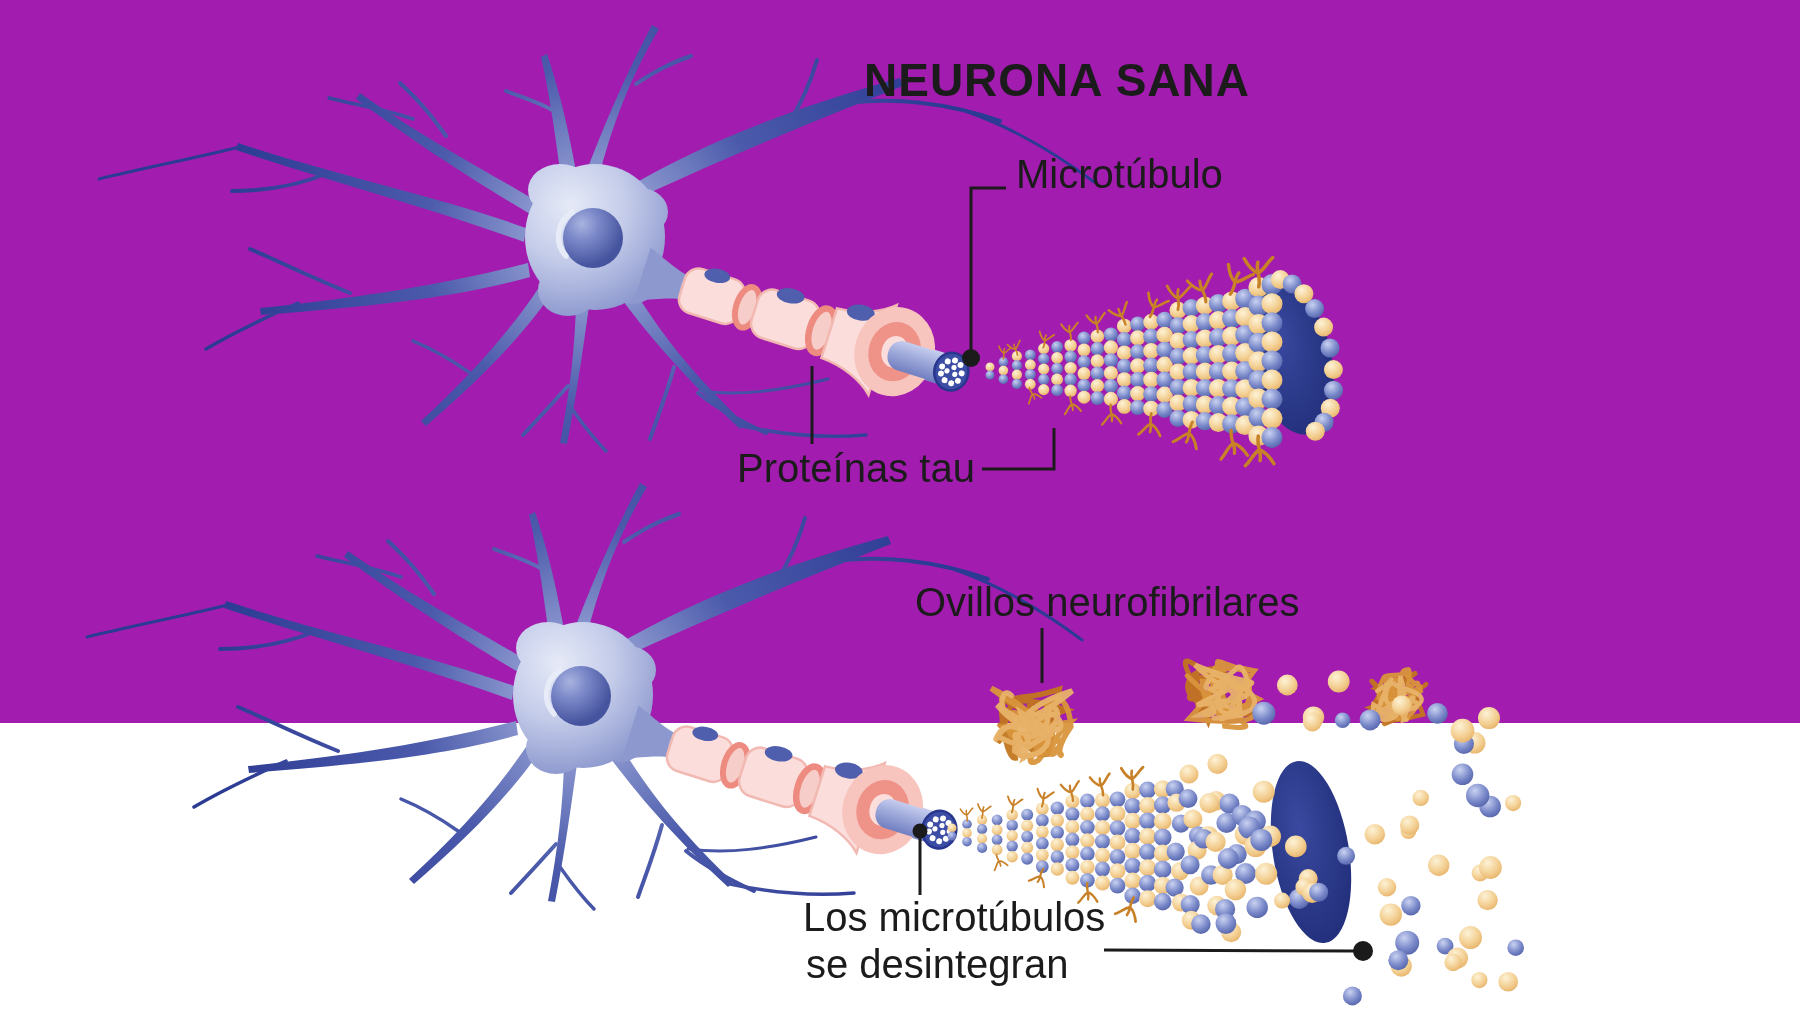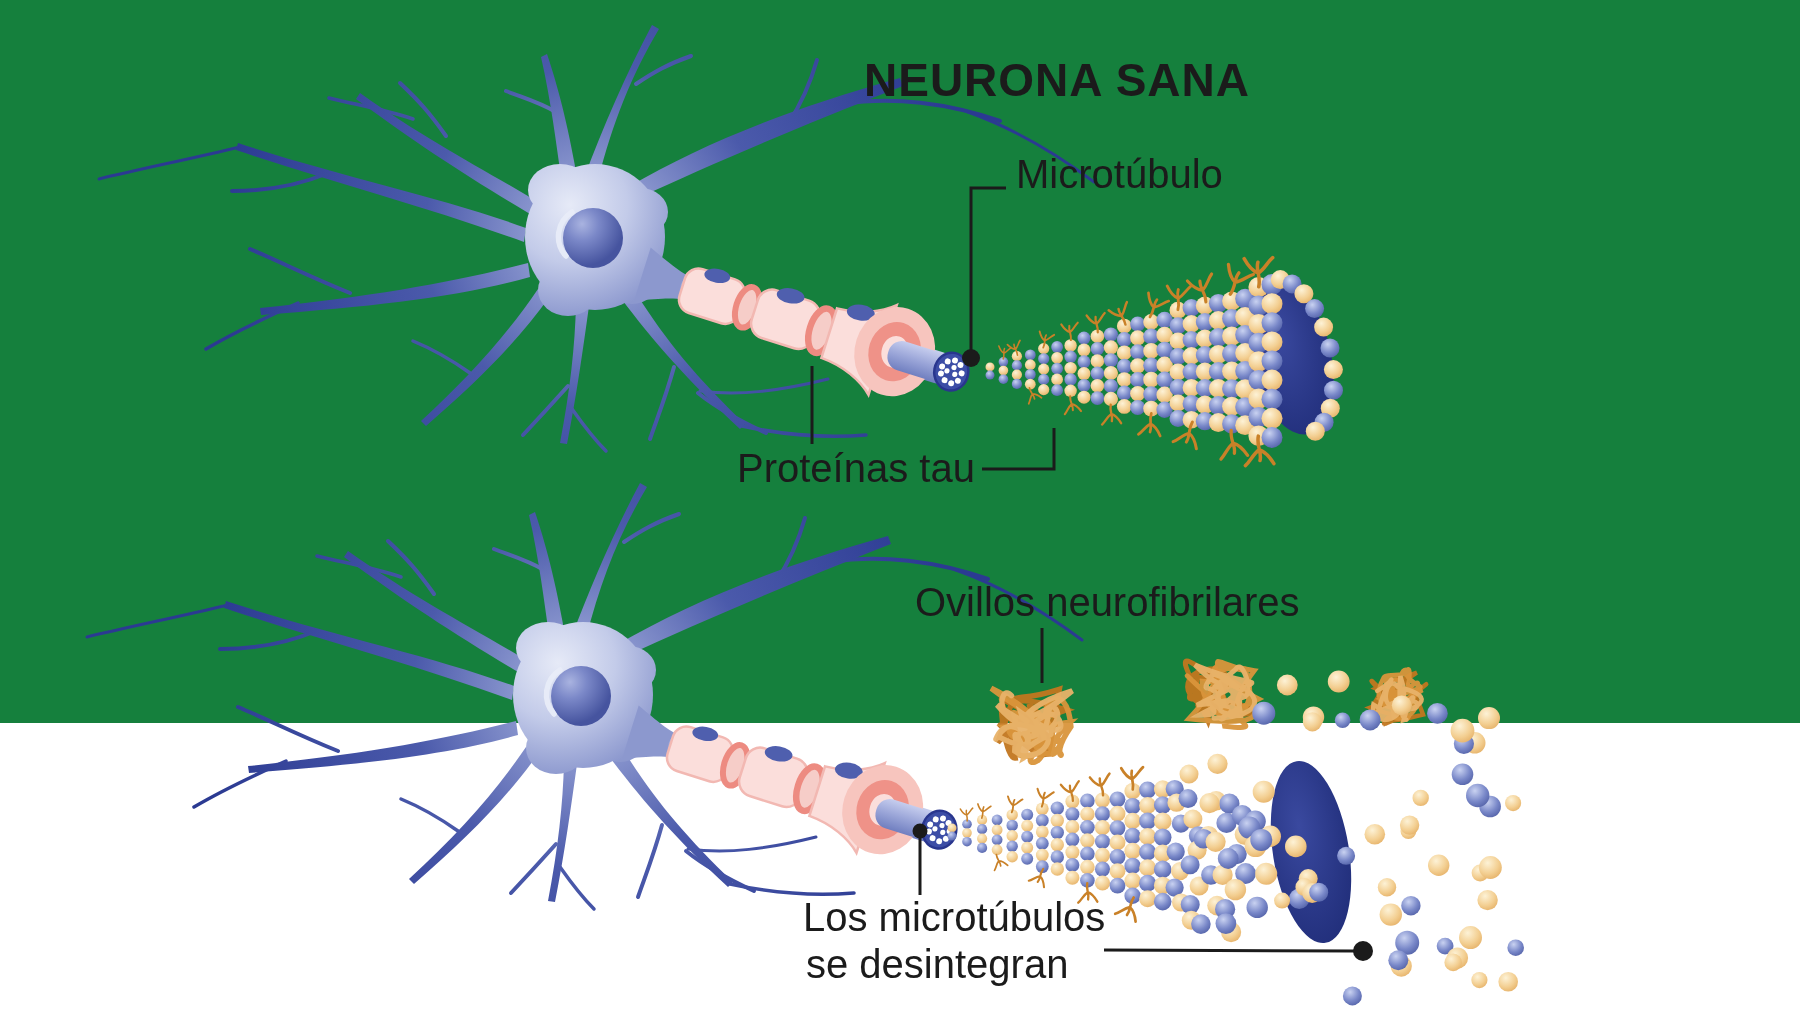--- a/index.html
+++ b/index.html
@@ -1,16 +1,16 @@
 <!DOCTYPE html>
 <html><head>
 <meta charset="utf-8">
 <style>
   html,body{margin:0;padding:0;background:#ffffff;width:1800px;height:1013px;overflow:hidden}
-  #stage{position:relative;width:1800px;height:723px;background:#15803d}
+  #stage{position:relative;width:1800px;height:723px;background:#a21caf}
   svg{display:block}
   text{font-family:"Liberation Sans","DejaVu Sans",sans-serif}
   .title{font-size:46px;font-weight:bold;letter-spacing:1px}
   .lbl{font-size:40px}
 </style>
 </head>
 <body>
 
 <div id="stage">
 <svg id="art" width="1800" height="1013" viewBox="0 0 1800 1013">

